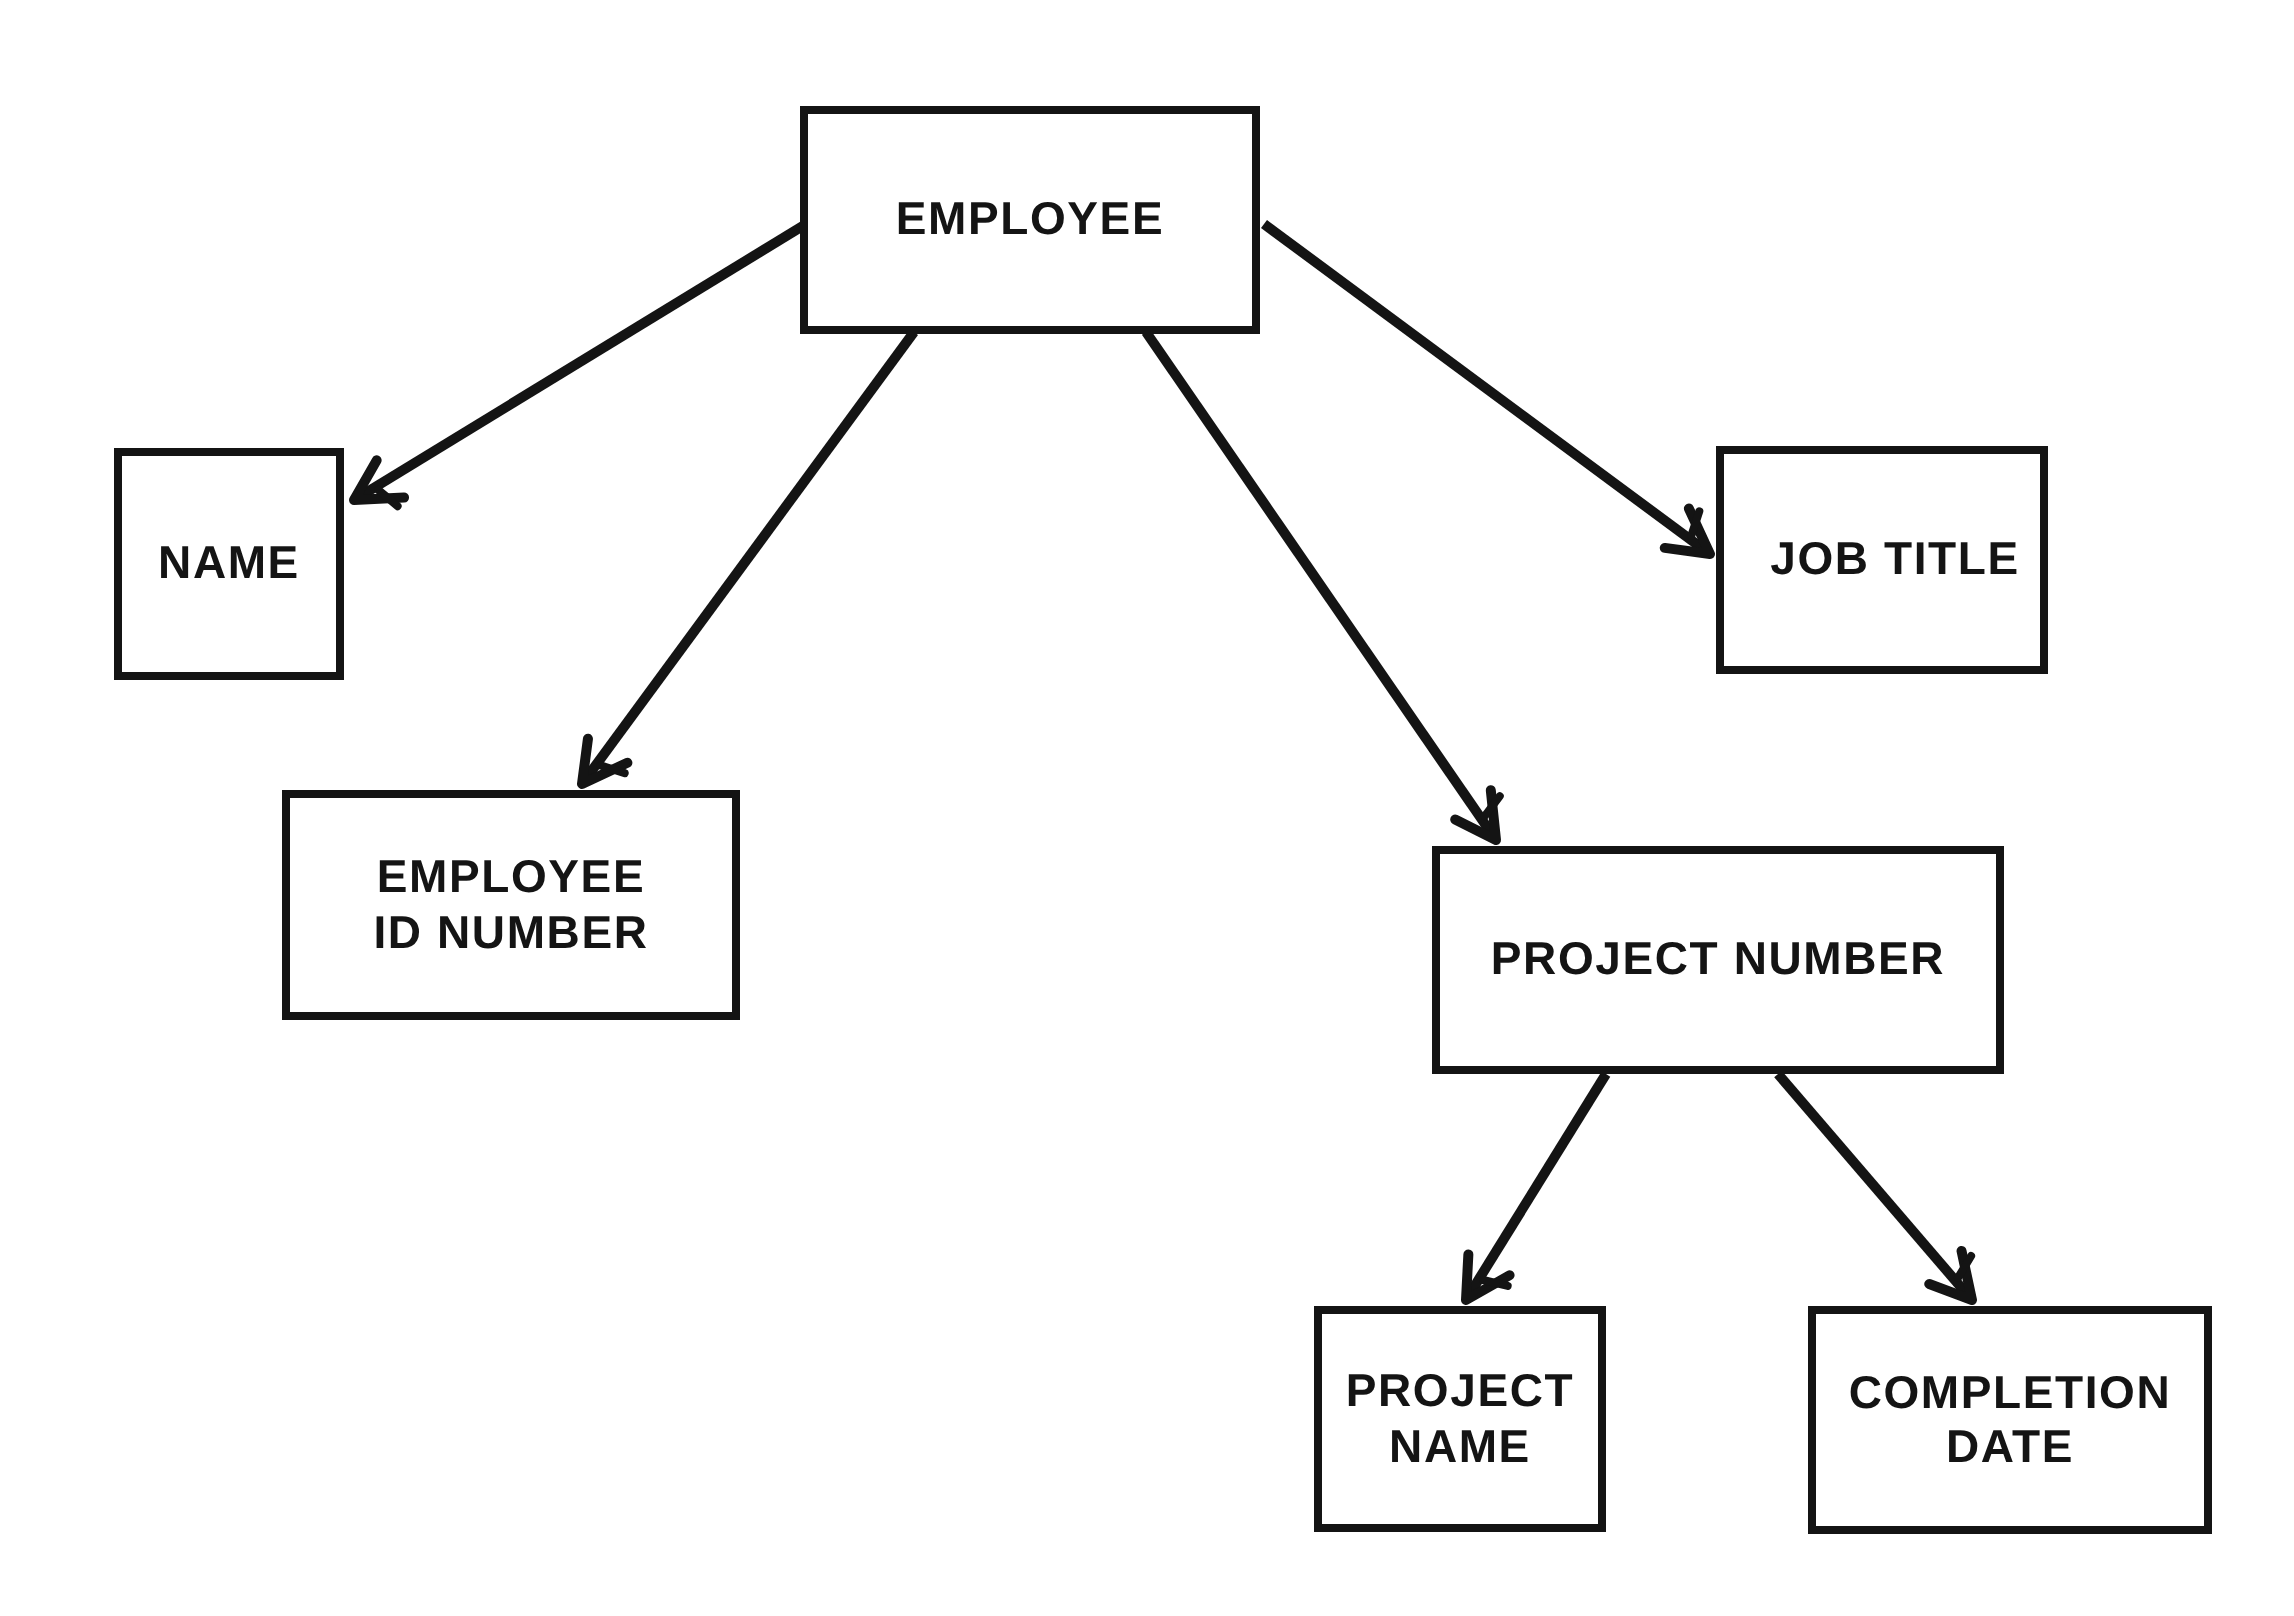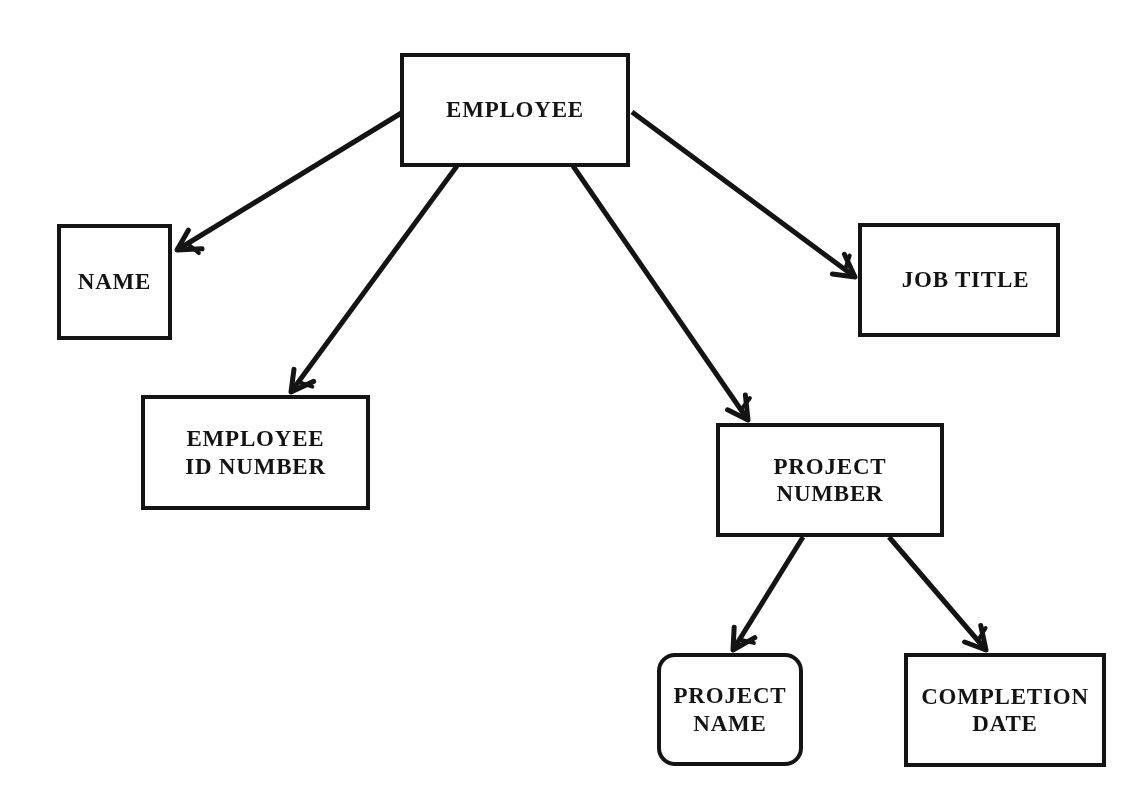--- a/index.html
+++ b/index.html
@@ -25,21 +25,20 @@
   }
   .node {
     position: absolute;
     box-sizing: border-box;
     border: 4px solid #141414;
     background: #ffffff;
     display: flex;
     align-items: center;
     justify-content: center;
     text-align: center;
-    font-family: Liberation Serif, serif;
   }
   .node-label {
     font-weight: bold;
     font-size: 23px;
     letter-spacing: 0.8px;
     line-height: 1.18;
     color: #141414;
     white-space: pre-line;
     -webkit-font-smoothing: antialiased;
   }
@@ -66,34 +65,34 @@
   </svg>
 
   <div class="node" style="left:400px; top:53px; width:230px; height:114px;">
     <span class="node-label">EMPLOYEE</span>
   </div>
 
   <div class="node" style="left:57px; top:224px; width:115px; height:116px;">
     <span class="node-label">NAME</span>
   </div>
 
-  <div class="node" style="left:858px; top:223px; width:202px; height:114px;padding-left:13px;">
+  <div class="node" style="left:858px; top:223px; width:166px; height:114px;padding-left:13px;">
     <span class="node-label">JOB TITLE</span>
   </div>
 
   <div class="node" style="left:141px; top:395px; width:229px; height:115px;">
     <span class="node-label">EMPLOYEE
 ID NUMBER</span>
   </div>
 
-  <div class="node" style="left:716px; top:423px; width:228px; height:114px;">
+  <div class="node" style="left:716px; top:423px; width:286px; height:114px;">
     <span class="node-label">PROJECT NUMBER</span>
   </div>
 
-  <div class="node" style="left:657px; top:653px; width:146px; height:113px;border-radius:18px;">
+  <div class="node" style="left:657px; top:653px; width:146px; height:113px;">
     <span class="node-label">PROJECT
 NAME</span>
   </div>
 
   <div class="node" style="left:904px; top:653px; width:202px; height:114px;">
     <span class="node-label">COMPLETION
 DATE</span>
   </div>
 
 </div>

